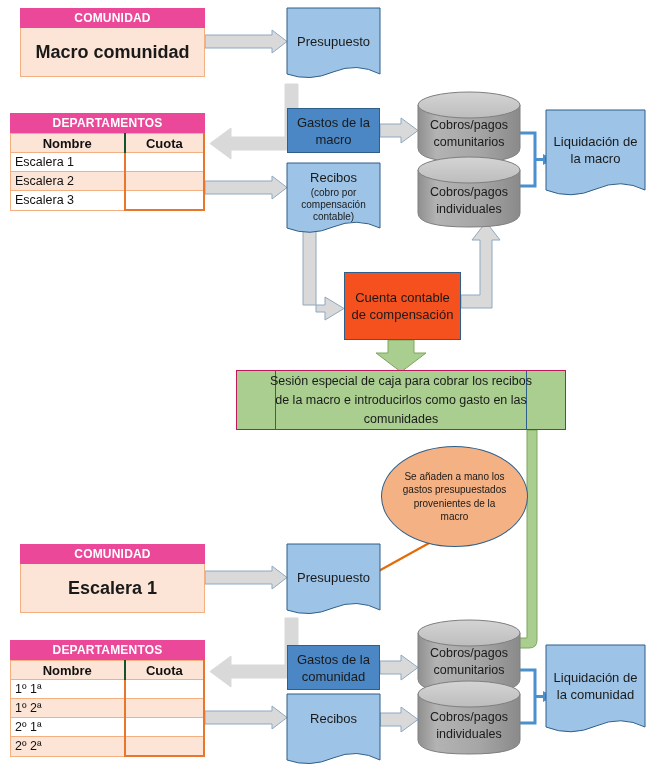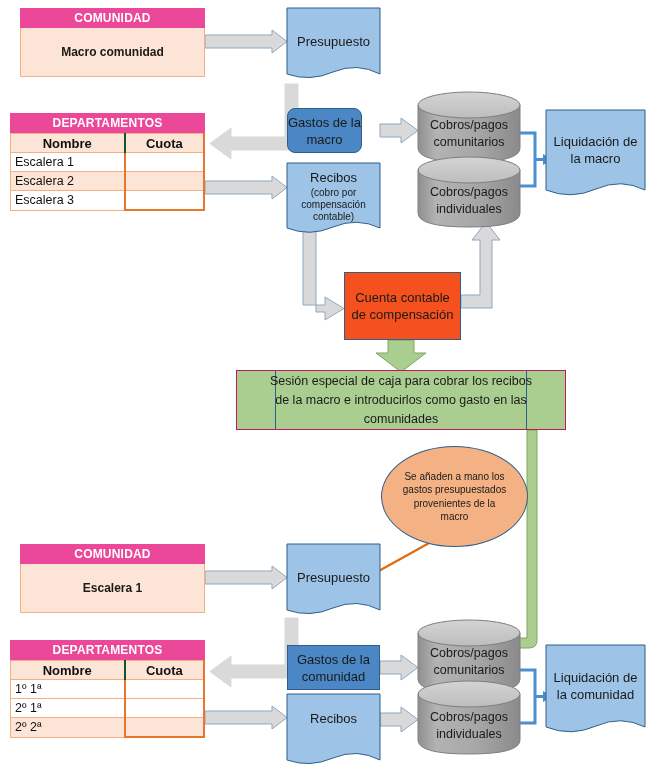--- a/index.html
+++ b/index.html
@@ -32,21 +32,21 @@
     letter-spacing: 0.2px;
     line-height: 20px;
     height: 20px;
   }
   .tbl-title-cell {
     background: #FCE4D6;
     border: 1px solid #F3B183;
     border-top: none;
     text-align: center;
     font-weight: bold;
-    font-size: 12px;
+    font-size: 18px;
     color: #1a1a1a;
   }
   .dep-table {
     border-collapse: collapse;
     width: 100%;
     table-layout: fixed;
   }
   .dep-table th, .dep-table td {
     font-size: 12.5px;
     height: 18px;
@@ -282,21 +282,21 @@
     </tbody>
   </table>
 </div>
 
 <div class="doc-shape" style="left:287px; top:8px; width:93px; height:66px;">
   <div class="shape-text">
       <span class="lbl">Presupuesto</span>
     </div>
 </div>
 
-<div class="proc-box" style="left:287px; top:108px; width:75px; height:45px; background:#4A87C4;border-radius:8px;">
+<div class="proc-box" style="left:287px; top:108px; width:93px; height:45px; background:#4A87C4;">
   <div class="shape-text">
       <span class="lbl">Gastos de la macro</span>
     </div>
 </div>
 
 <div class="doc-shape" style="left:287px; top:163px; width:93px; height:66px;">
   <div class="shape-text" style="justify-content:flex-start; padding-top:6px;">
     <span class="lbl">Recibos</span>
     <span class="small-sub" style="display:block; width:84px; margin-top:1px;">(cobro por compensación contable)</span>
   </div>
@@ -354,20 +354,24 @@
       <tr>
         <th class="col-nombre" style="width:60%">Nombre</th>
         <th class="col-cuota" style="width:40%">Cuota</th>
       </tr>
     </thead>
     <tbody>
       <tr class="r-odd">
         <td class="c-name">1º 1ª</td>
         <td class="c-cuota"></td>
       </tr>
+      <tr class="r-even">
+        <td class="c-name">1º 2ª</td>
+        <td class="c-cuota"></td>
+      </tr>
       <tr class="r-odd">
         <td class="c-name">2º 1ª</td>
         <td class="c-cuota"></td>
       </tr>
       <tr class="r-even r-last">
         <td class="c-name">2º 2ª</td>
         <td class="c-cuota"></td>
       </tr>
     </tbody>
   </table>

